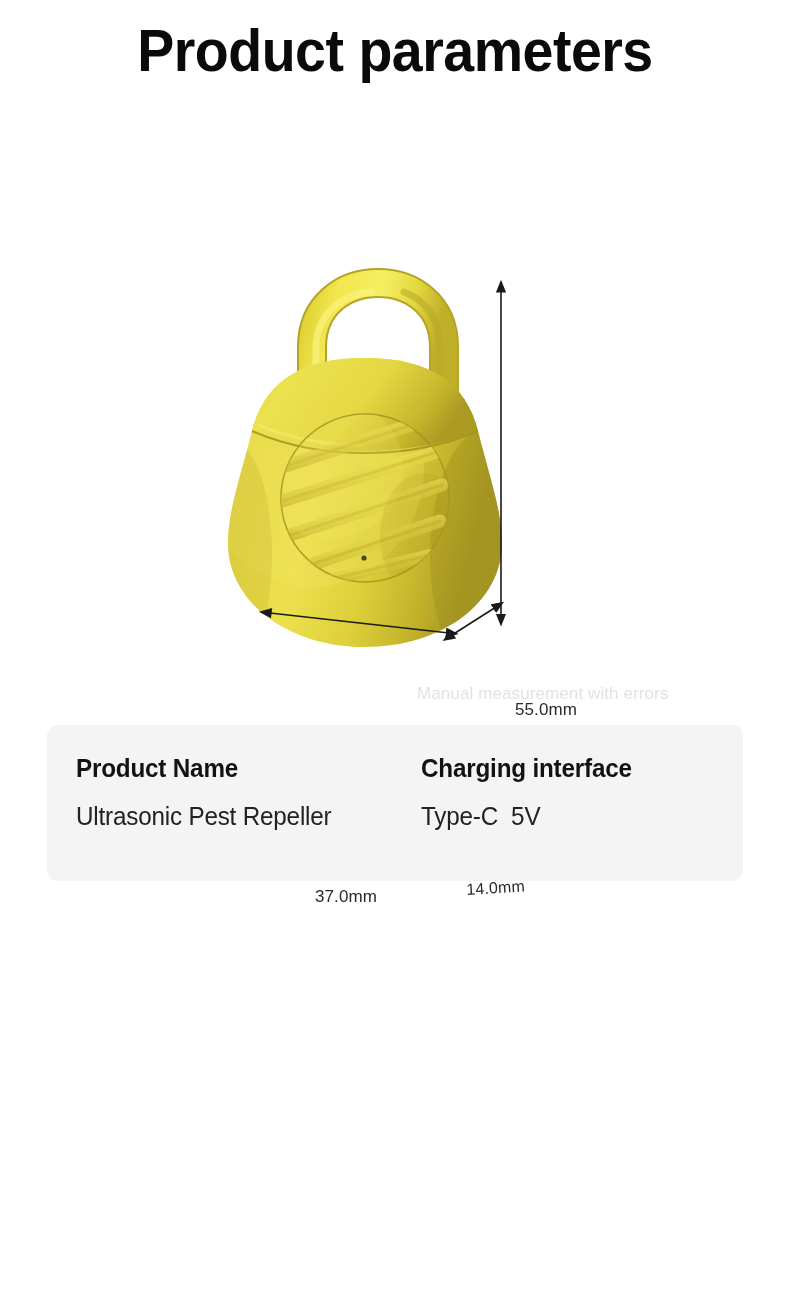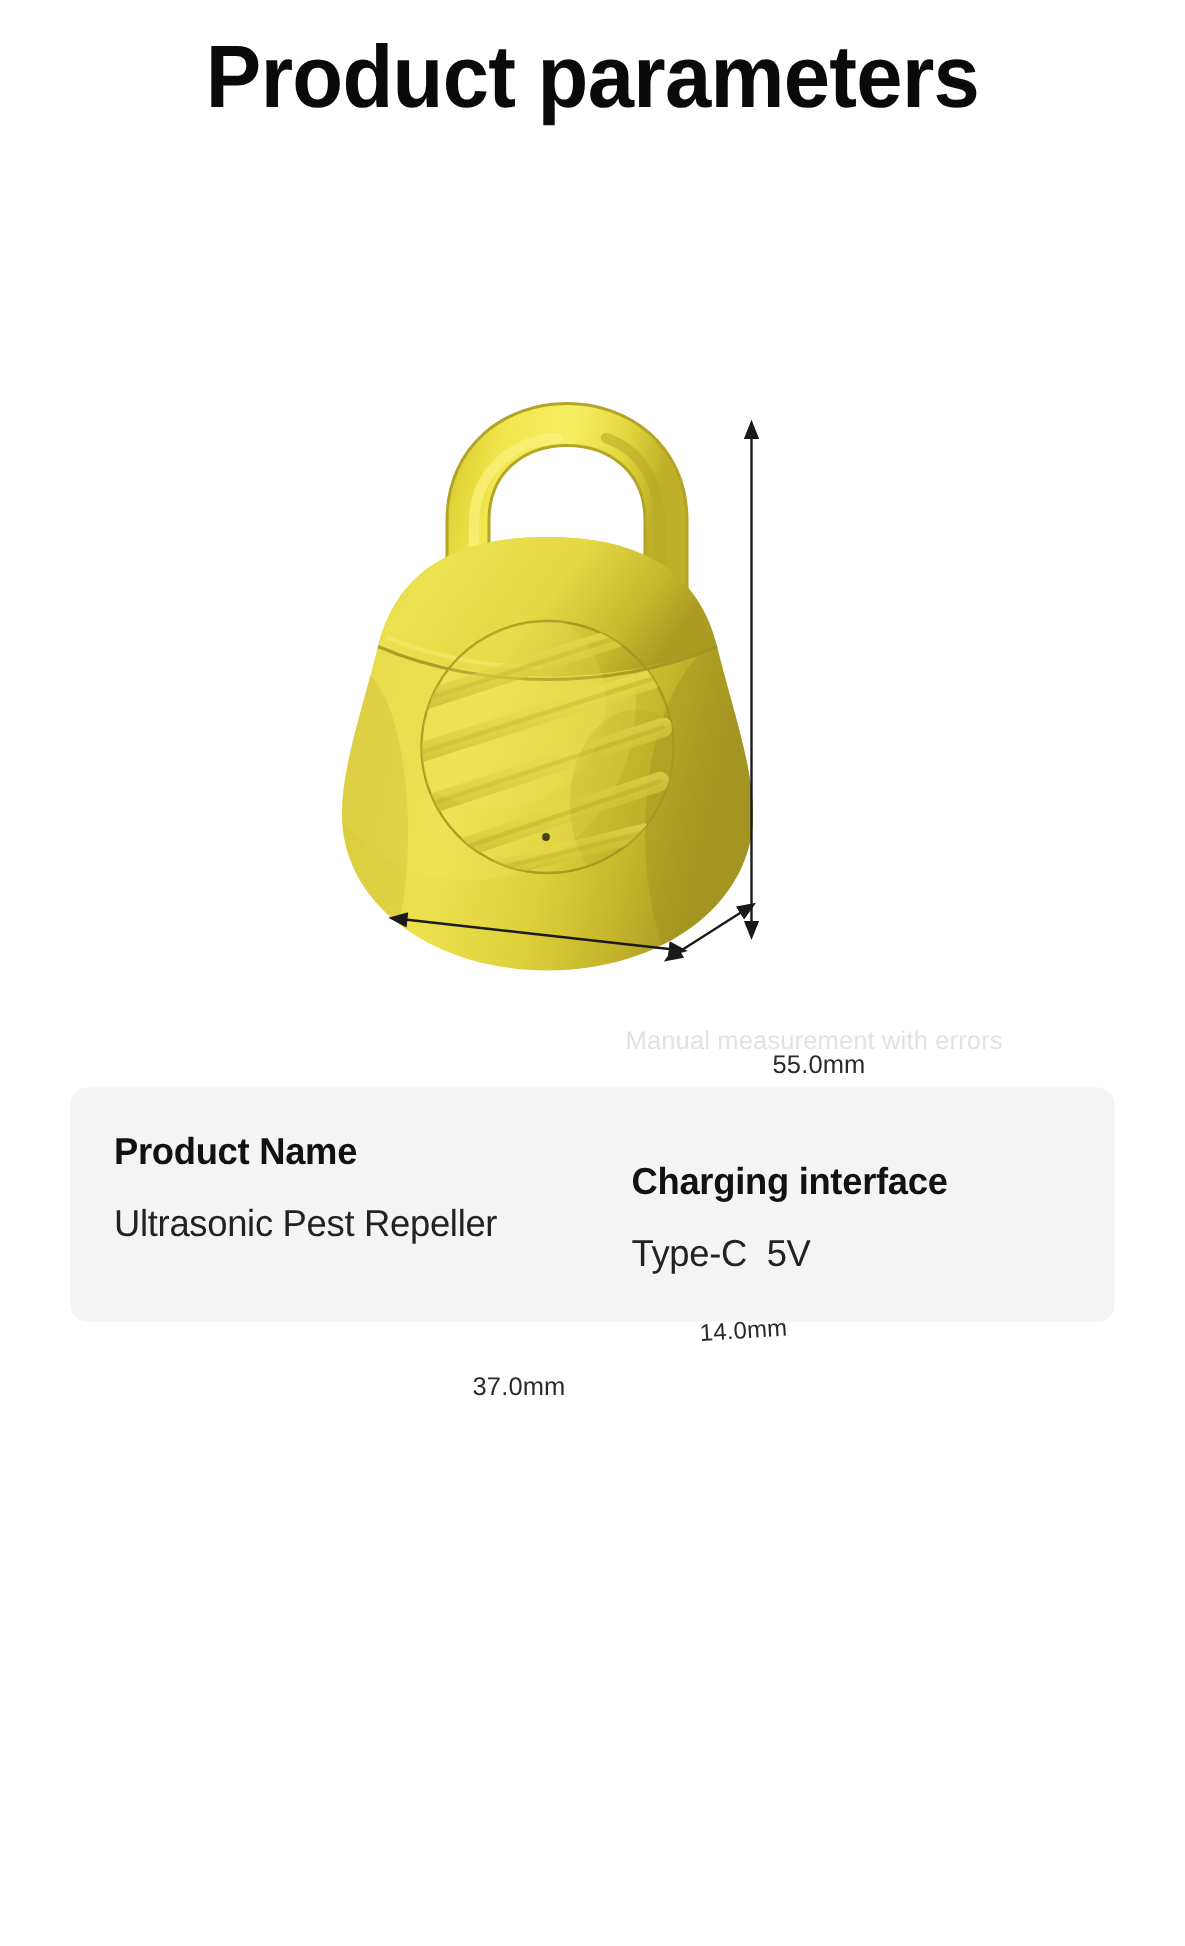--- a/index.html
+++ b/index.html
@@ -62,21 +62,21 @@
     color: #2a2a2a;
     white-space: nowrap;
     letter-spacing: 0.1px;
   }
   .dim-height {
     left: 515px;
     top: 445px;
   }
   .dim-width {
     left: 315px;
-    top: 660px;
+    top: 632px;
   }
   .dim-depth {
     left: 466px;
     top: 626px;
     font-size: 16px;
     transform: rotate(-3.5deg);
     transform-origin: left top;
   }
 
   .disclaimer {
@@ -113,21 +113,20 @@
   .spec-col {
     box-sizing: border-box;
   }
   .spec-col.col-left {
     width: 345px;
     padding-left: 29px;
   }
   .spec-col.col-right {
     width: 351px;
     padding-left: 29px;
-    margin-top: 20px;
   }
 
   .spec-label {
     font-family: "Liberation Sans", "DejaVu Sans", sans-serif;
     font-weight: bold;
     font-size: 25px;
     line-height: 34px;
     color: #121212;
     letter-spacing: -0.2px;
     transform: scaleX(0.97);

